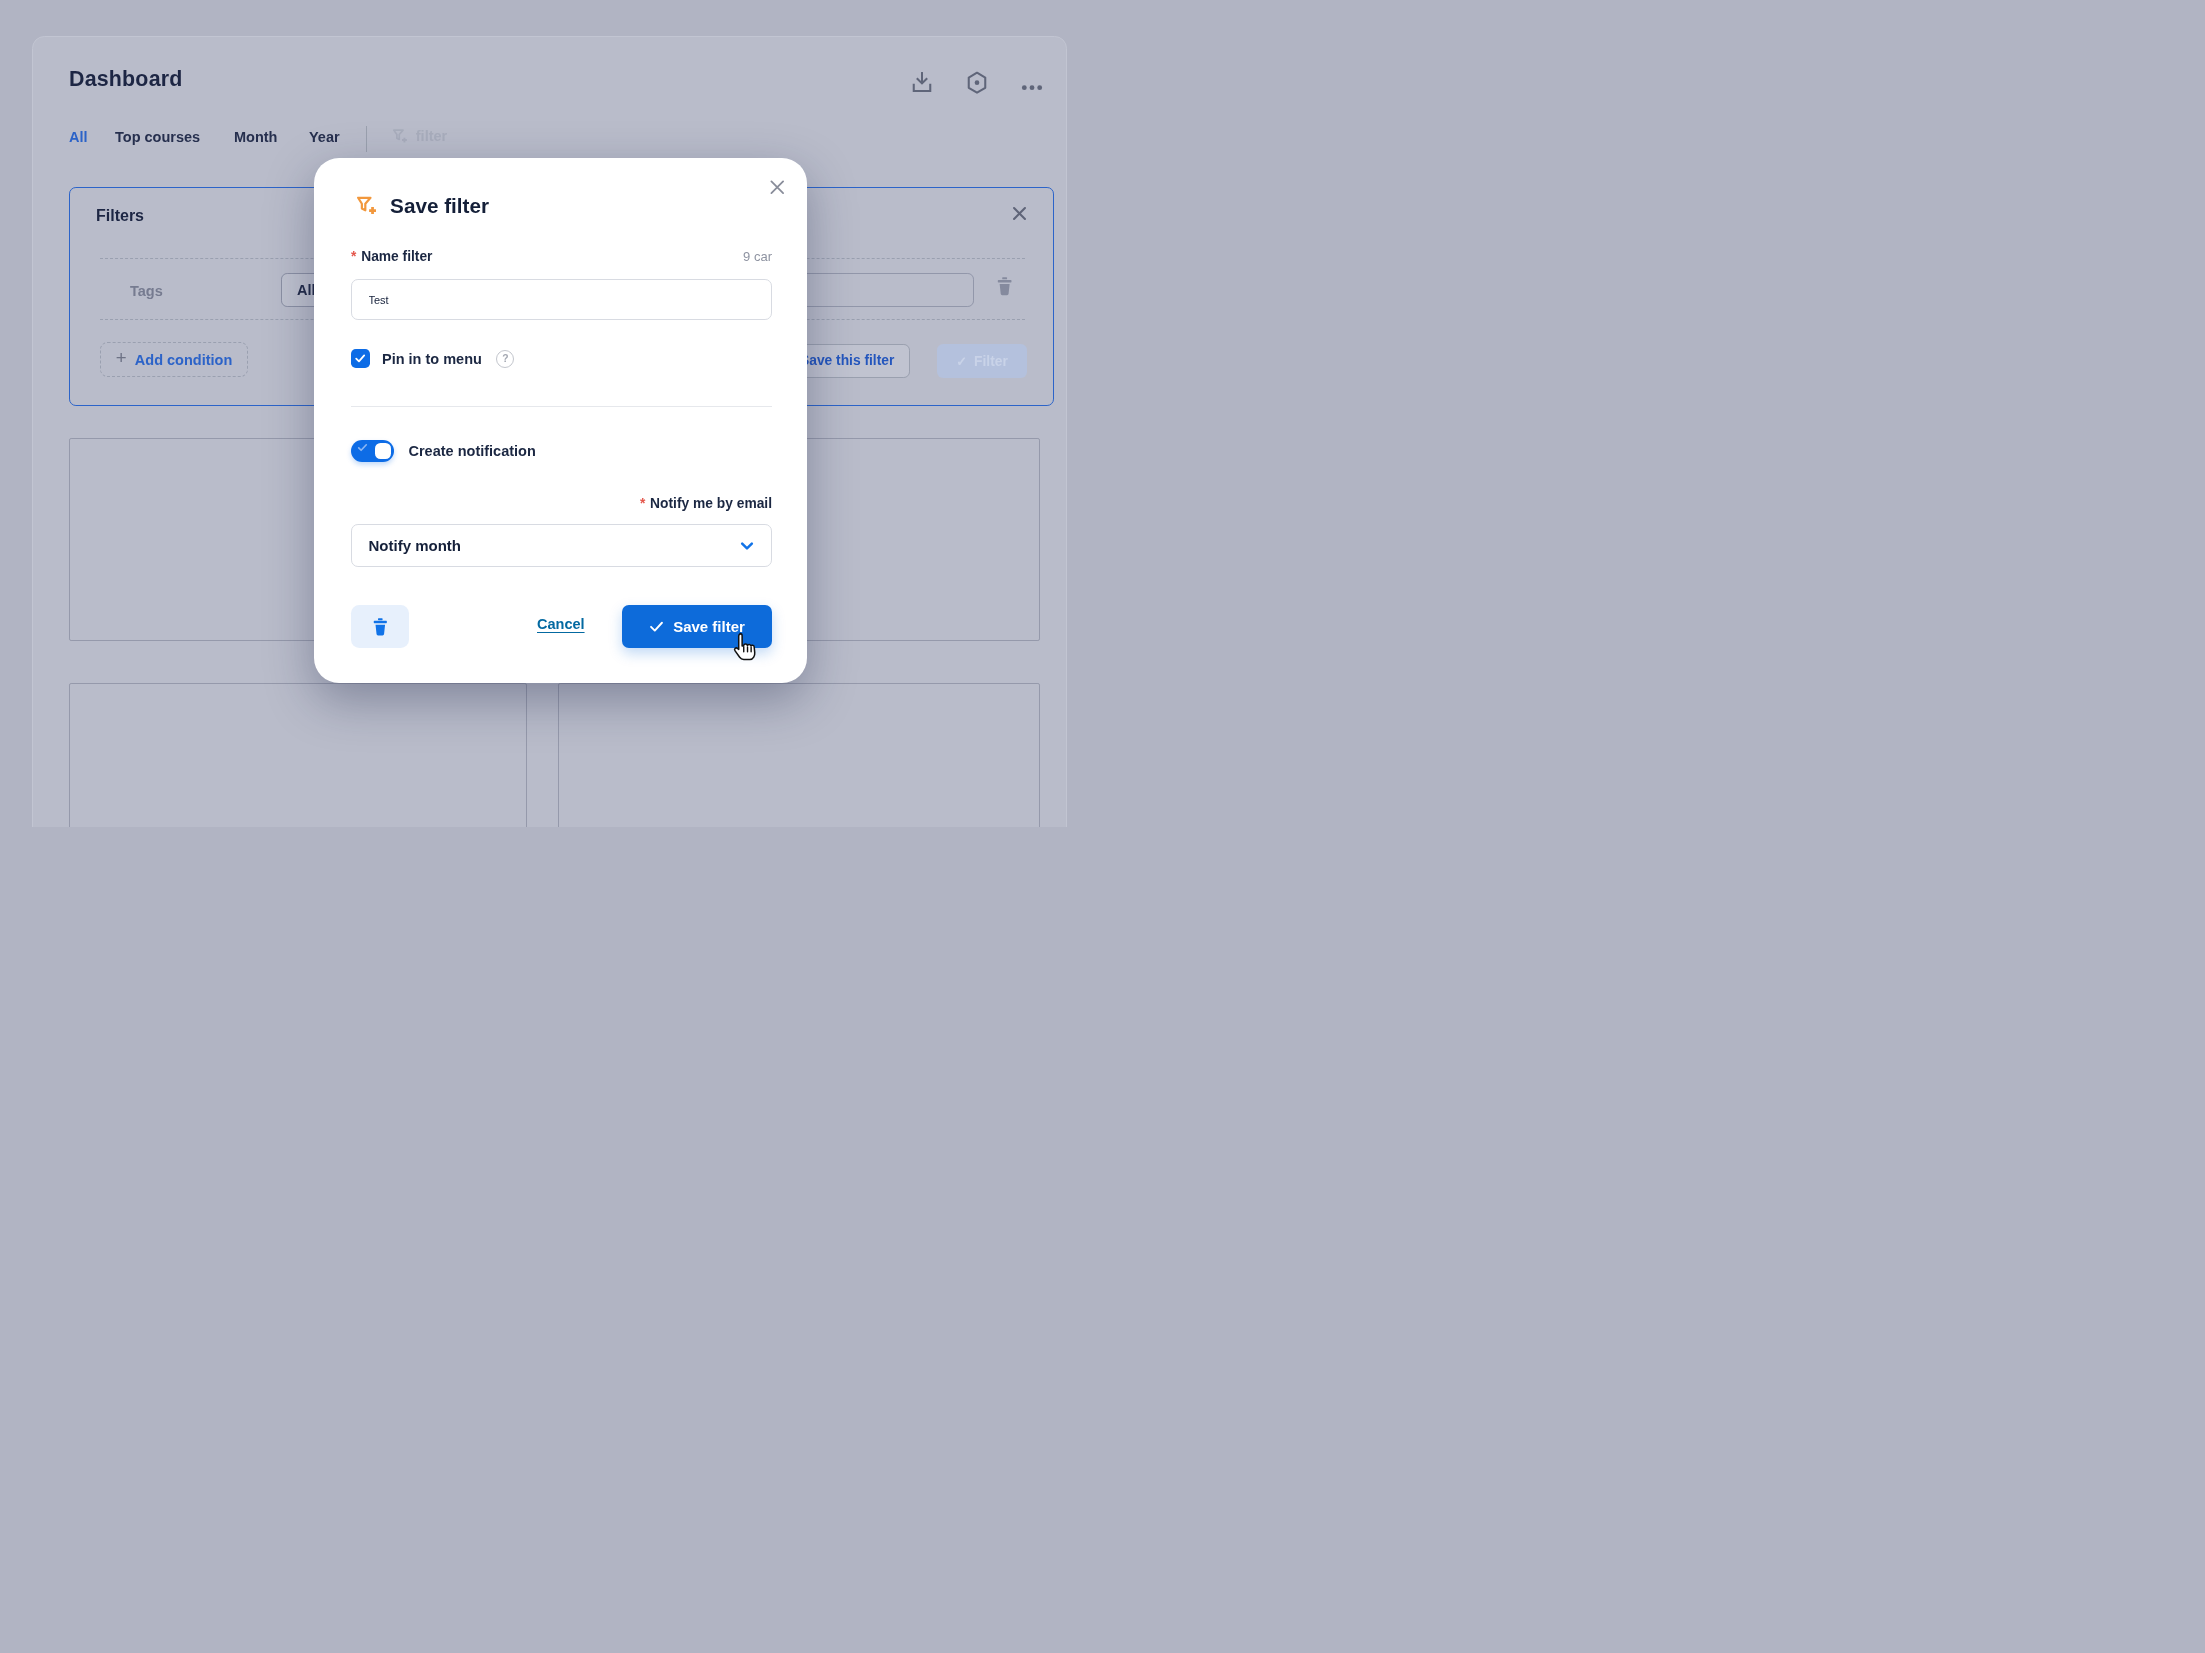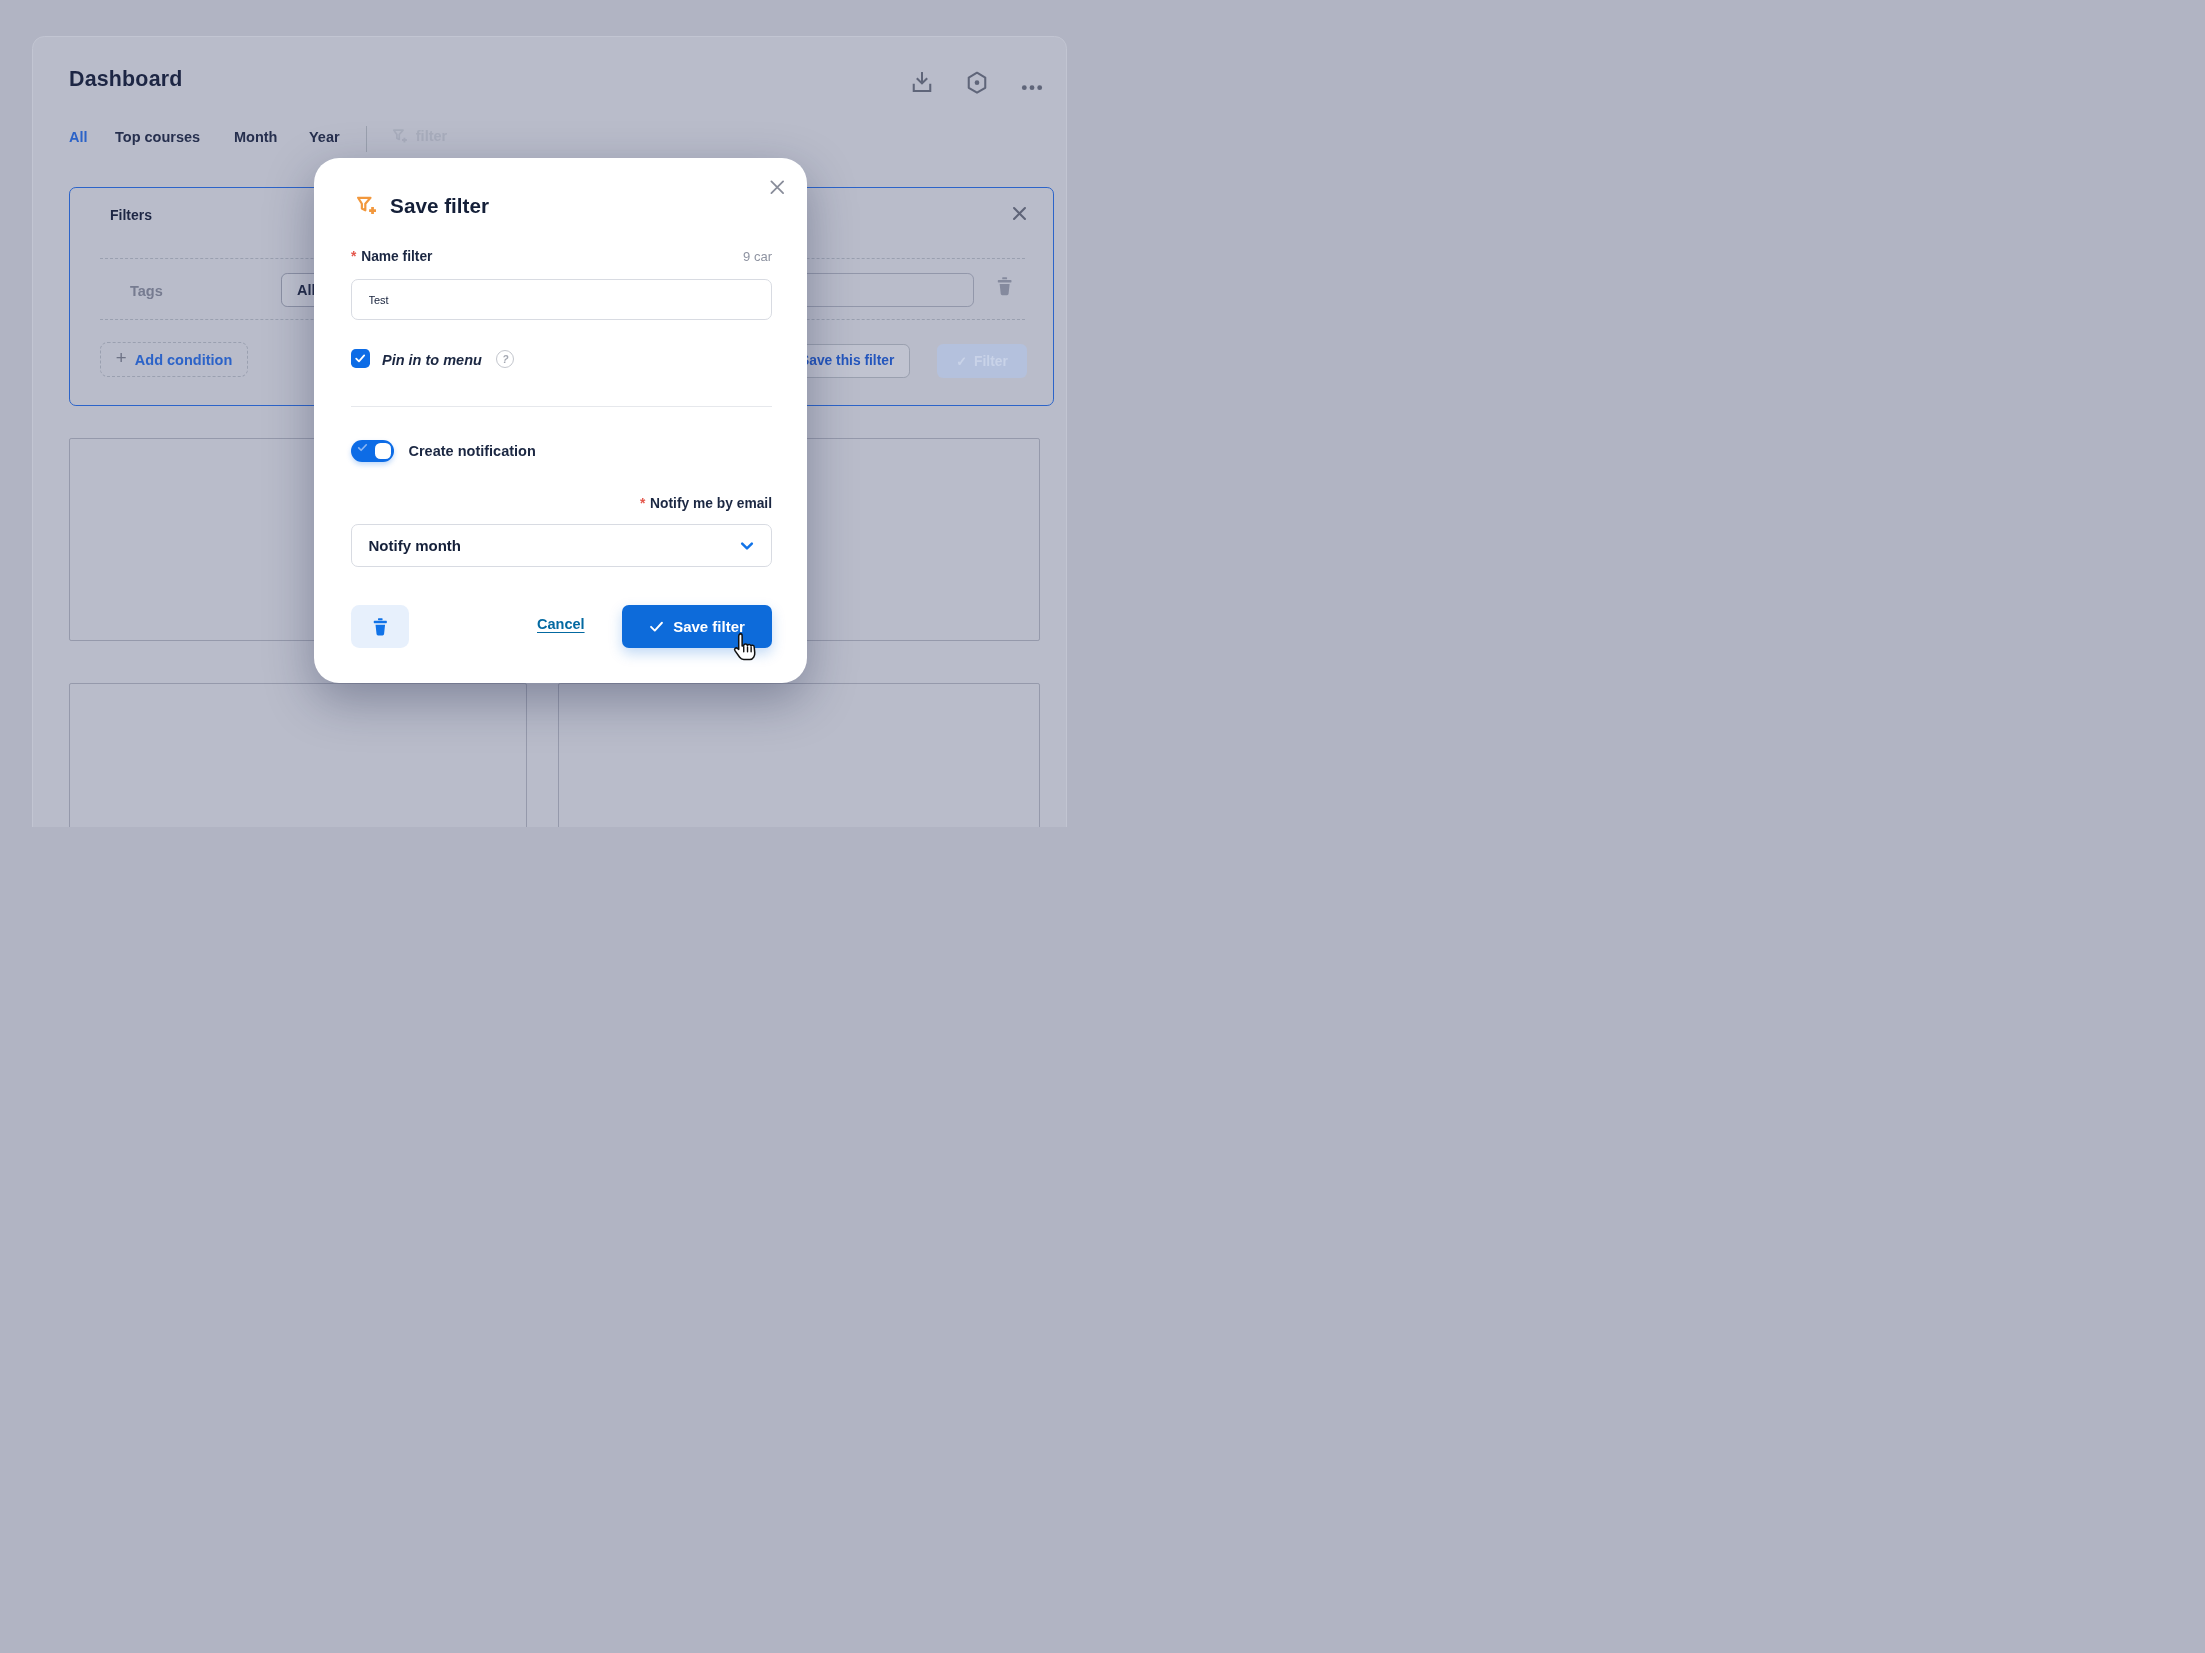--- a/index.html
+++ b/index.html
@@ -31,21 +31,21 @@
   .tab-year { left:240px; }
   .tab-divider { position:absolute; left:297px; top:-2.8px; width:0.7px; height:26px; background:#9aa0ae; }
   .tab-filter { position:absolute; left:322px; top:-2.1px; display:flex; align-items:center; gap:6.2px; color:#a8adbc; font-size:14.5px; font-weight:600; cursor:pointer; }
   .tab-filter svg { width:18.6px; height:18.6px; }
 
   
   .filters-panel {
     position:absolute; left:36px; top:150px; width:985px; height:219px;
     border:1.4px solid #2c64c9; border-radius:6.9px;
   }
-  .filters-title { position:absolute; left:40px; top:19.3px; font-size:14px; font-weight:700; color:#1d2644; }
+  .filters-title { position:absolute; left:26px; top:19.3px; font-size:16px; font-weight:700; color:#1d2644; }
   .filters-close { position:absolute; right:26px; top:18px; width:15px; height:15px; cursor:pointer; }
   .dash-line { position:absolute; left:30px; right:27.6px; border-top:1.4px dashed #9aa0b0; }
   .dash-1 { top:70px; } .dash-2 { top:131px; }
   .tags-label { position:absolute; left:60px; top:95px; font-size:14.5px; font-weight:600; color:#767b90; }
   .all-btn {
     position:absolute; left:211px; top:85px; width:117px; height:34px;
     background:#bfc2cf; border:1.4px solid #8b90a4; border-radius:6.2px;
     font-size:14.5px; font-weight:700; color:#222b49; line-height:32px; padding-left:15px; cursor:pointer;
   }
   .tag-input {
@@ -95,21 +95,21 @@
   .req { color:#e4584d; margin-right:4.8px; font-weight:700; }
   .char-counter { font-size:13px; font-weight:400; color:#8e93a1; }
 
   .name-input {
     position:absolute; left:37px; top:121px; width:421px; height:41px;
     border:1.4px solid #d8dbe2; border-radius:6.9px; background:#fff;
     font-family:"Liberation Sans", sans-serif;
     font-size:11px; color:#15203a; padding:0 16.5px; outline:none;
   }
 
-  .check-row { position:absolute; left:37px; top:191px; display:flex; align-items:flex-end; gap:11.7px;font-style:italic; }
+  .check-row { position:absolute; left:37px; top:191px; display:flex; align-items:center; gap:11.7px; }
   .checkbox {
     width:19.3px; height:19.3px; border-radius:4.8px; background:#0d6ce6; cursor:pointer;
     display:flex; align-items:center; justify-content:center;
   }
   .checkbox svg { width:12.4px; height:12.4px; }
   .check-label { font-size:14.5px; font-weight:600; color:#1b2742; }
   .help-circle {
     width:18px; height:18px; border:1.4px solid #c3c6cd; border-radius:50%; cursor:pointer;
     display:flex; align-items:center; justify-content:center;
     font-size:10.3px; font-weight:700; color:#a3a7b1; margin-left:2.8px;

